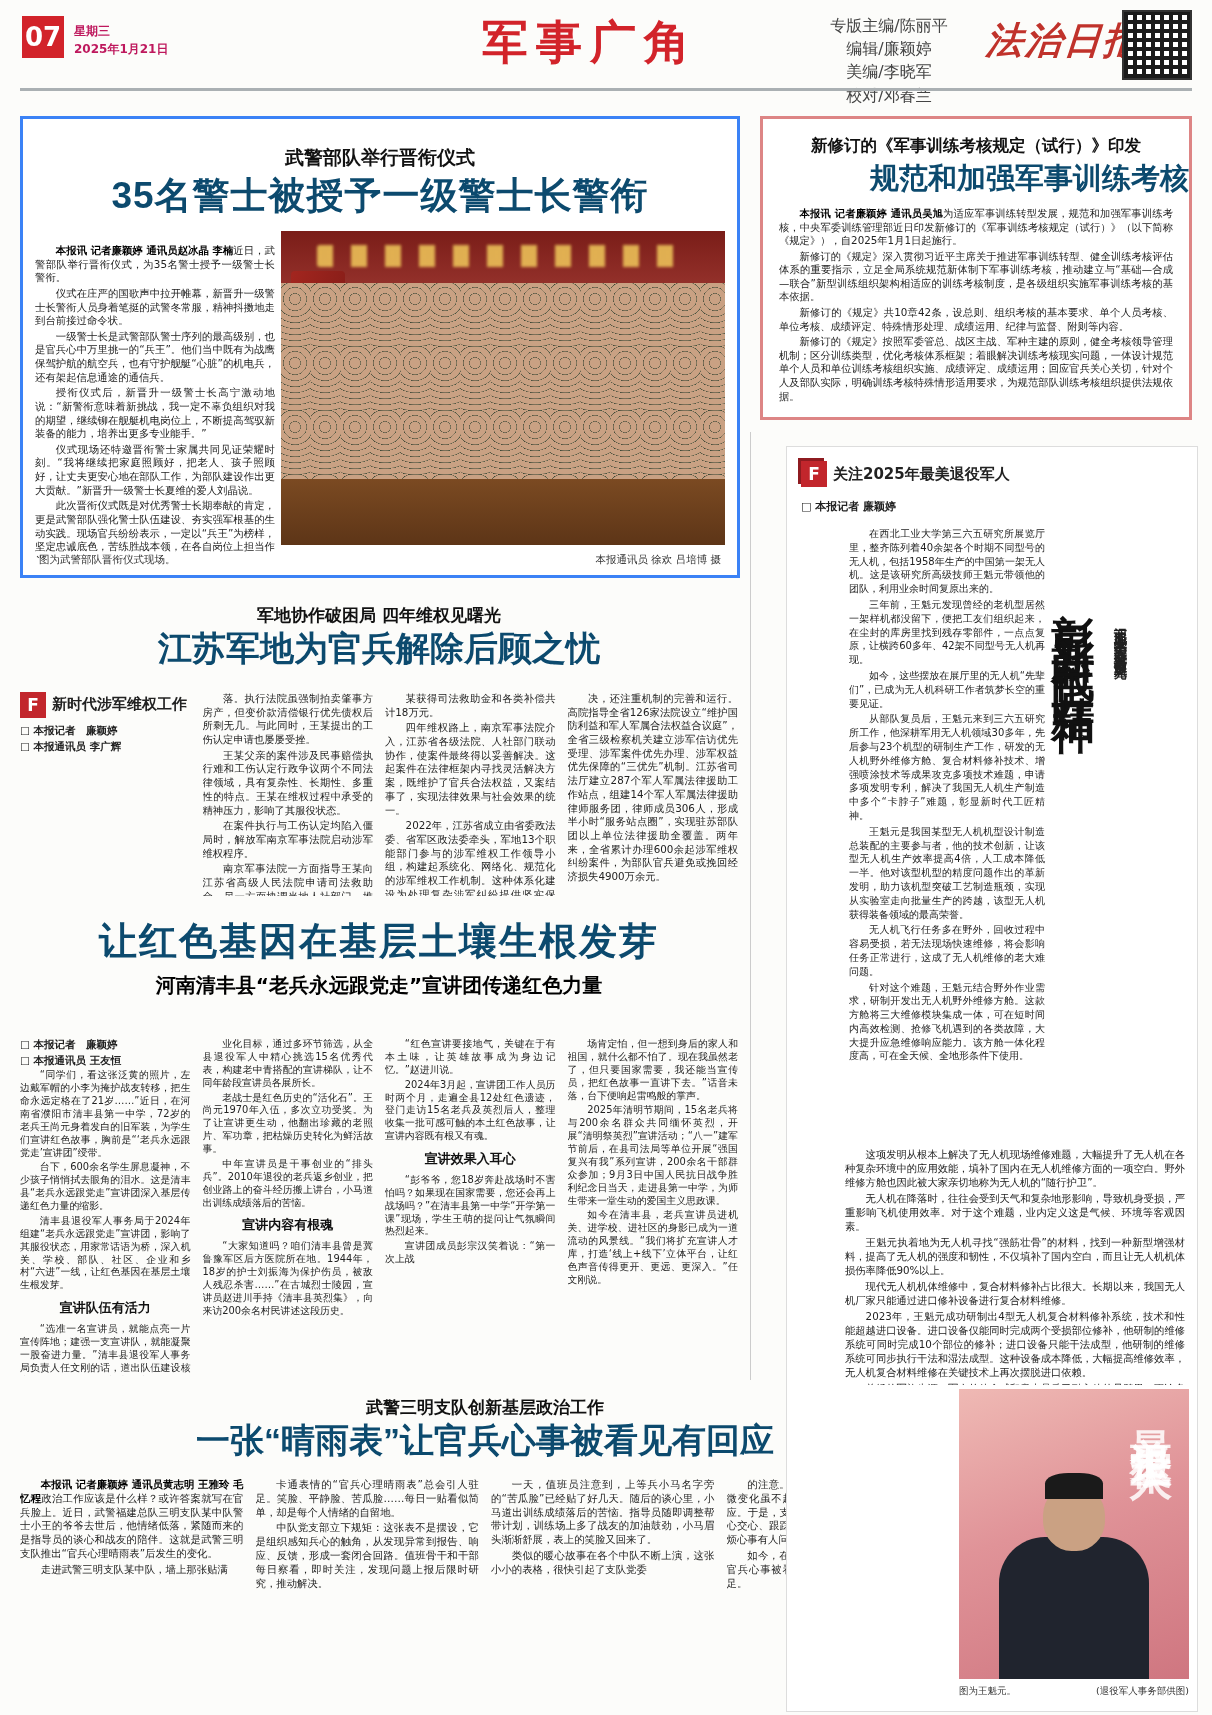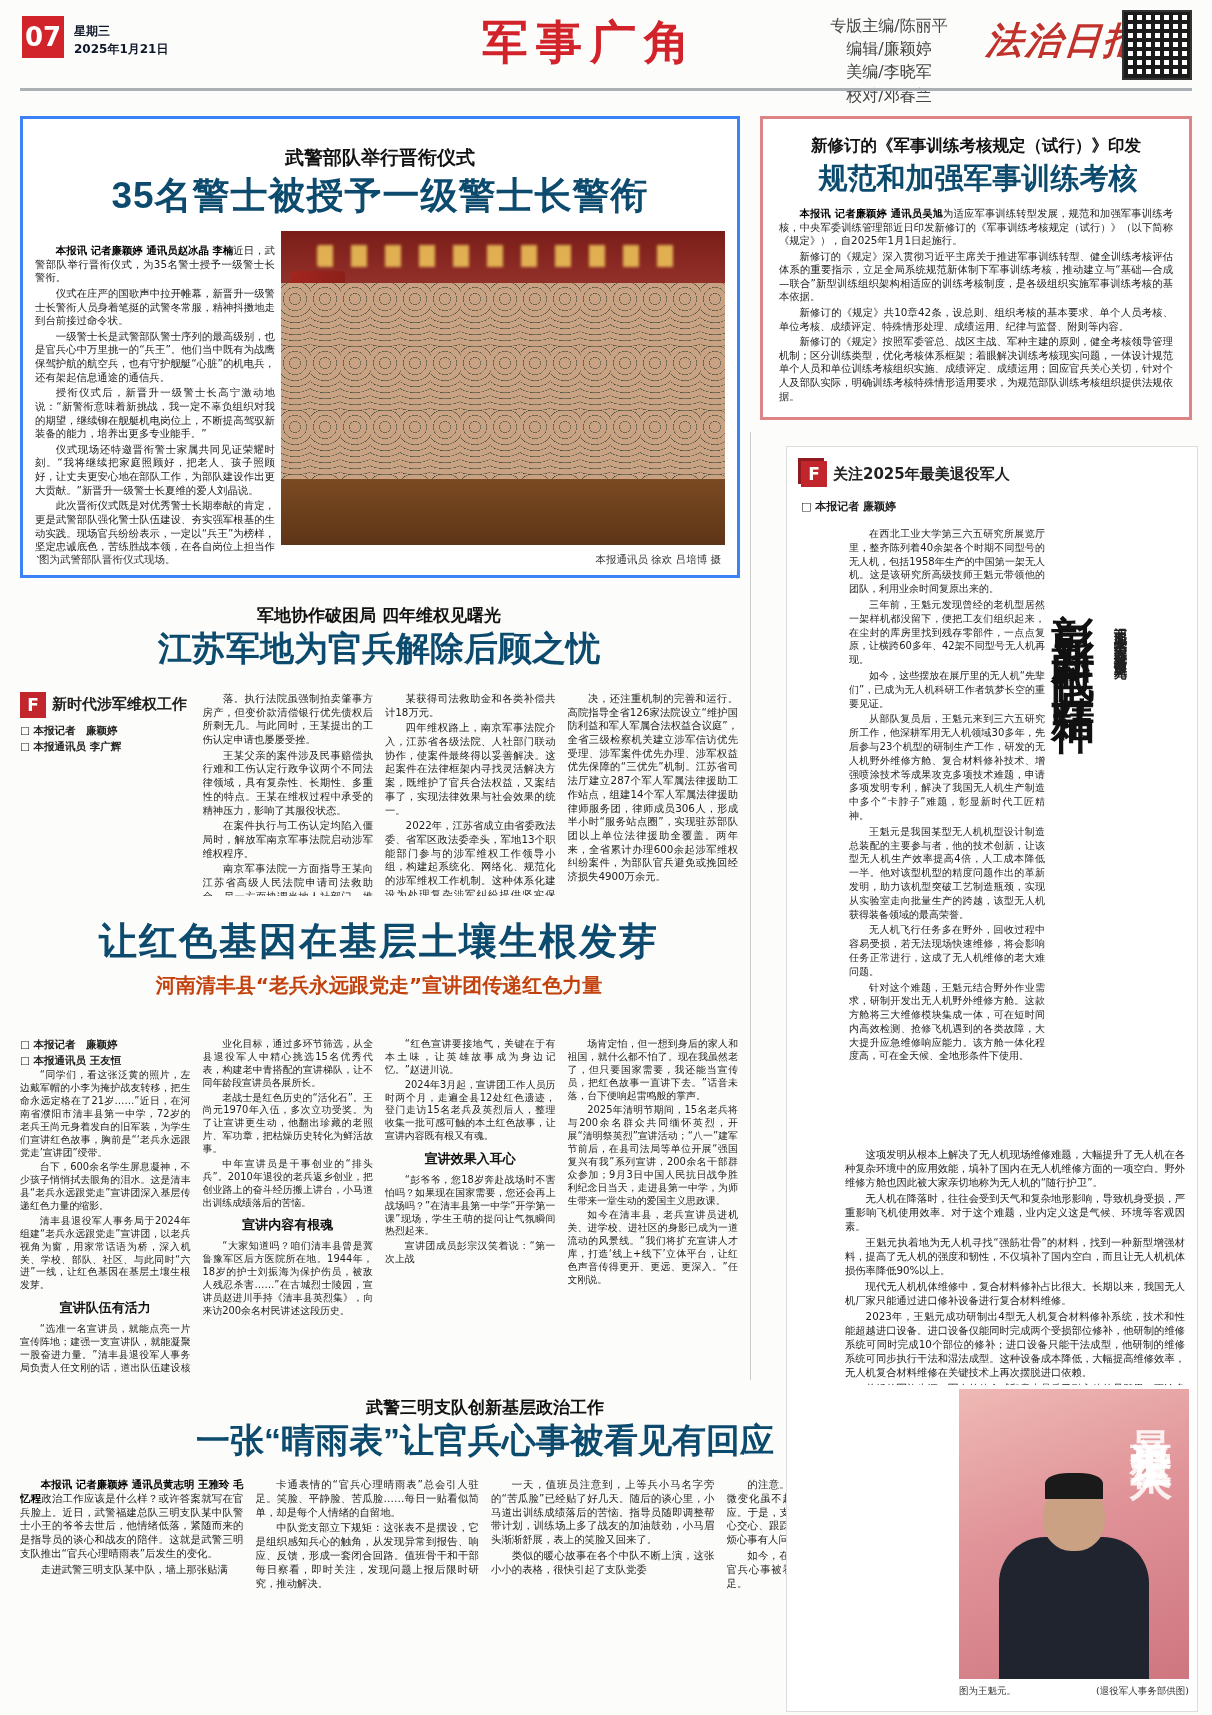--- a/index.html
+++ b/index.html
@@ -2,21 +2,21 @@
 <html><head>
 <meta charset="utf-8">
 <style>
   html,body{margin:0;padding:0;background:#e8e8e6;}
   #page{position:relative;width:1212px;height:1715px;margin:0 auto;background:#fcfcfa;
         font-family:"DejaVu Sans",sans-serif;color:#222;overflow:hidden;}
   .abs{position:absolute;}
   
   .pagenum{left:22px;top:16px;width:42px;height:42px;background:#d2232a;color:#fff;
            font-size:26px;font-weight:bold;display:flex;align-items:center;justify-content:center;}
-  .dateblk{left:74px;top:22px;font-size:12px;font-weight:bold;color:#0f172a;line-height:1.5;}
+  .dateblk{left:74px;top:22px;font-size:12px;font-weight:bold;color:#be185d;line-height:1.5;}
   .section-title{left:380px;top:12px;width:420px;text-align:center;font-size:46px;font-weight:bold;
            color:#d2232a;letter-spacing:8px;font-family:"Liberation Sans",sans-serif;}
   .credits{left:800px;top:14px;width:178px;text-align:center;font-size:16px;color:#444;line-height:1.45;}
   .masthead{left:986px;top:16px;font-size:37px;font-weight:bold;color:#c0322b;
            font-family:"DejaVu Serif",serif;font-style:italic;transform:skewX(-4deg);letter-spacing:2px;}
   .qr{left:1122px;top:10px;width:66px;height:66px;border:2px solid #333;
       background-image:repeating-linear-gradient(0deg,#1b1b1b 0 4px,transparent 4px 9px),
                        repeating-linear-gradient(90deg,#1b1b1b 0 4px,#fff 4px 9px);}
   .headrule{left:20px;top:88px;width:1172px;height:3px;background:#aab0b3;}
   
@@ -47,34 +47,34 @@
        linear-gradient(180deg,#4a3b2a,#2e3a2c);
      background-size:30px 64px,auto,auto;}
   .ph-desk{position:absolute;left:0;bottom:0;right:0;height:66px;
      background:linear-gradient(180deg,#7b4a22,#5d3517);}
   .ph-flag{position:absolute;left:10px;top:40px;width:54px;height:120px;
      background:linear-gradient(105deg,#a3261f,#7e1b16);filter:blur(.5px);border-radius:4px;}
   .cer-caption{left:16px;bottom:8px;right:16px;display:flex;justify-content:space-between;
      font-size:10.5px;color:#333;}
   
   .reg-kicker{left:0;right:0;top:16px;font-size:16.5px;}
-  .reg-headline{left:4px;right:0;top:40px;font-size:29px;}
+  .reg-headline{left:4px;right:0;top:40px;font-size:29px;text-align:right;}
   .reg-body{left:16px;right:16px;top:88px;bottom:10px;overflow:hidden;}
   
   .js-kicker{left:20px;top:604px;width:718px;font-size:17px;}
   .js-headline{left:20px;top:626px;width:718px;font-size:34px;}
   .js-body{left:20px;top:692px;width:718px;height:204px;font-size:10.3px;line-height:1.33;}
   .label-row{display:flex;align-items:center;gap:6px;margin-bottom:6px;}
   .cube{width:26px;height:26px;background:#c2262c;color:#fff;font-weight:bold;font-size:17px;
         display:flex;align-items:center;justify-content:center;box-shadow:-3px -3px 0 #8e1b20;}
   .label-txt{font-size:15px;font-weight:bold;color:#222;}
   .bylines p{margin:0 0 2px 0;font-weight:bold;text-indent:0;font-size:10.5px;}
   
   .rg-headline{left:20px;top:916px;width:718px;font-size:38px;letter-spacing:2px;}
-  .rg-subhead{left:20px;top:972px;width:718px;font-size:20px;font-weight:bold;text-align:center;color:#c2410c;}
+  .rg-subhead{left:20px;top:972px;width:718px;font-size:20px;font-weight:bold;text-align:center;color:#000000;}
   .rg-body{left:20px;top:1038px;width:718px;height:338px;font-size:9.9px;line-height:1.3;}
   
   .bar-kicker{left:20px;top:1396px;width:930px;font-size:17px;}
   .bar-headline{left:20px;top:1418px;width:930px;font-size:34px;}
   .bar-body{left:20px;top:1478px;width:930px;height:230px;font-size:10.4px;line-height:1.33;}
   
   .vrule{left:750px;top:432px;width:1px;height:948px;background:#ccc;}
   .rail{left:786px;top:446px;width:410px;height:1264px;border:1px solid #ddd;background:#fff;}
   .rail-label{left:14px;top:14px;}
   .rail-byline{left:14px;top:52px;font-size:11px;font-weight:bold;}
@@ -159,21 +159,21 @@
     <div class="body-text cont"><span><p>落。执行法院虽强制拍卖肇事方房产，但变价款清偿银行优先债权后所剩无几。与此同时，王某提出的工伤认定申请也屡屡受挫。</p><p>王某父亲的案件涉及民事赔偿执行难和工伤认定行政争议两个不同法律领域，具有复杂性、长期性、多重性的特点。王某在维权过程中承受的精神压力，影响了其服役状态。</p><p>在案件执行与工伤认定均陷入僵局时，解放军南京军事法院启动涉军维权程序。</p><p>南京军事法院一方面指导王某向江苏省高级人民法院申请司法救助金，另一方面协调当地人社部门，推动调解达成和解协议。最终，王</p></span></div>
     <div class="body-text cont"><span><p>某获得司法救助金和各类补偿共计18万元。</p><p>四年维权路上，南京军事法院介入，江苏省各级法院、人社部门联动协作，使案件最终得以妥善解决。这起案件在法律框架内寻找灵活解决方案，既维护了官兵合法权益，又案结事了，实现法律效果与社会效果的统一。</p><p>2022年，江苏省成立由省委政法委、省军区政法委牵头，军地13个职能部门参与的涉军维权工作领导小组，构建起系统化、网络化、规范化的涉军维权工作机制。这种体系化建设为处理复杂涉军纠纷提供坚实保障。</p></span></div>
     <div class="body-text cont"><span><p>决，还注重机制的完善和运行。高院指导全省126家法院设立“维护国防利益和军人军属合法权益合议庭”，全省三级检察机关建立涉军信访优先受理、涉军案件优先办理、涉军权益优先保障的“三优先”机制。江苏省司法厅建立287个军人军属法律援助工作站点，组建14个军人军属法律援助律师服务团，律师成员306人，形成半小时“服务站点圈”，实现驻苏部队团以上单位法律援助全覆盖。两年来，全省累计办理600余起涉军维权纠纷案件，为部队官兵避免或挽回经济损失4900万余元。</p></span></div>
   </div>
 
   <div class="abs headline rg-headline">让红色基因在基层土壤生根发芽</div>
   <div class="abs rg-subhead">河南清丰县“老兵永远跟党走”宣讲团传递红色力量</div>
   <div class="abs rg-body colrow">
     <div>
       <div class="bylines body-text"><span><p>□ 本报记者　廉颖婷</p><p>□ 本报通讯员 王友恒</p></span></div>
-      <div class="body-text"><span><p>“同学们，看这张泛黄的照片，左边戴军帽的小李为掩护战友转移，把生命永远定格在了21岁……”近日，在河南省濮阳市清丰县第一中学，72岁的老兵王尚元身着发白的旧军装，为学生们宣讲红色故事，胸前是“‘老兵永远跟党走’宣讲团”绶带。</p><p>台下，600余名学生屏息凝神，不少孩子悄悄拭去眼角的泪水。这是清丰县“老兵永远跟党走”宣讲团深入基层传递红色力量的缩影。</p><p>清丰县退役军人事务局于2024年组建“老兵永远跟党走”宣讲团，以老兵视角为窗，用家常话语为桥，深入机关、学校、部队、社区、与此同时“六进”一线，让红色基因在基层土壤生根发芽。</p></span></div>
+      <div class="body-text"><span><p>“同学们，看这张泛黄的照片，左边戴军帽的小李为掩护战友转移，把生命永远定格在了21岁……”近日，在河南省濮阳市清丰县第一中学，72岁的老兵王尚元身着发白的旧军装，为学生们宣讲红色故事，胸前是“‘老兵永远跟党走’宣讲团”绶带。</p><p>台下，600余名学生屏息凝神，不少孩子悄悄拭去眼角的泪水。这是清丰县“老兵永远跟党走”宣讲团深入基层传递红色力量的缩影。</p><p>清丰县退役军人事务局于2024年组建“老兵永远跟党走”宣讲团，影响了其服役状态，用家常话语为桥，深入机关、学校、部队、社区、企业和乡村“六进”一线，让红色基因在基层土壤生根发芽。</p></span></div>
       <h4 class="subhd">宣讲队伍有活力</h4>
       <div class="body-text"><span><p>“选准一名宣讲员，就能点亮一片宣传阵地；建强一支宣讲队，就能凝聚一股奋进力量。”清丰县退役军人事务局负责人任文刚的话，道出队伍建设核心思路。自2024年初启动宣讲团建设以来，他们确立全覆盖、多元化、专</p></span></div>
     </div>
     <div>
       <div class="body-text cont"><span><p>业化目标，通过多环节筛选，从全县退役军人中精心挑选15名优秀代表，构建老中青搭配的宣讲梯队，让不同年龄段宣讲员各展所长。</p><p>老战士是红色历史的“活化石”。王尚元1970年入伍，多次立功受奖。为了让宣讲更生动，他翻出珍藏的老照片、军功章，把枯燥历史转化为鲜活故事。</p><p>中年宣讲员是干事创业的“排头兵”。2010年退役的老兵返乡创业，把创业路上的奋斗经历搬上讲台，小马道出训练成绩落后的苦恼。</p></span></div>
       <h4 class="subhd">宣讲内容有根魂</h4>
       <div class="body-text"><span><p>“大家知道吗？咱们清丰县曾是冀鲁豫军区后方医院所在地。1944年，18岁的护士刘振海为保护伤员，被敌人残忍杀害……”在古城烈士陵园，宣讲员赵进川手持《清丰县英烈集》，向来访200余名村民讲述这段历史。</p></span></div>
     </div>
     <div>
       <div class="body-text"><span><p>“红色宣讲要接地气，关键在于有本土味，让英雄故事成为身边记忆。”赵进川说。</p><p>2024年3月起，宣讲团工作人员历时两个月，走遍全县12处红色遗迹，登门走访15名老兵及英烈后人，整理收集一批可感可触的本土红色故事，让宣讲内容既有根又有魂。</p></span></div>

